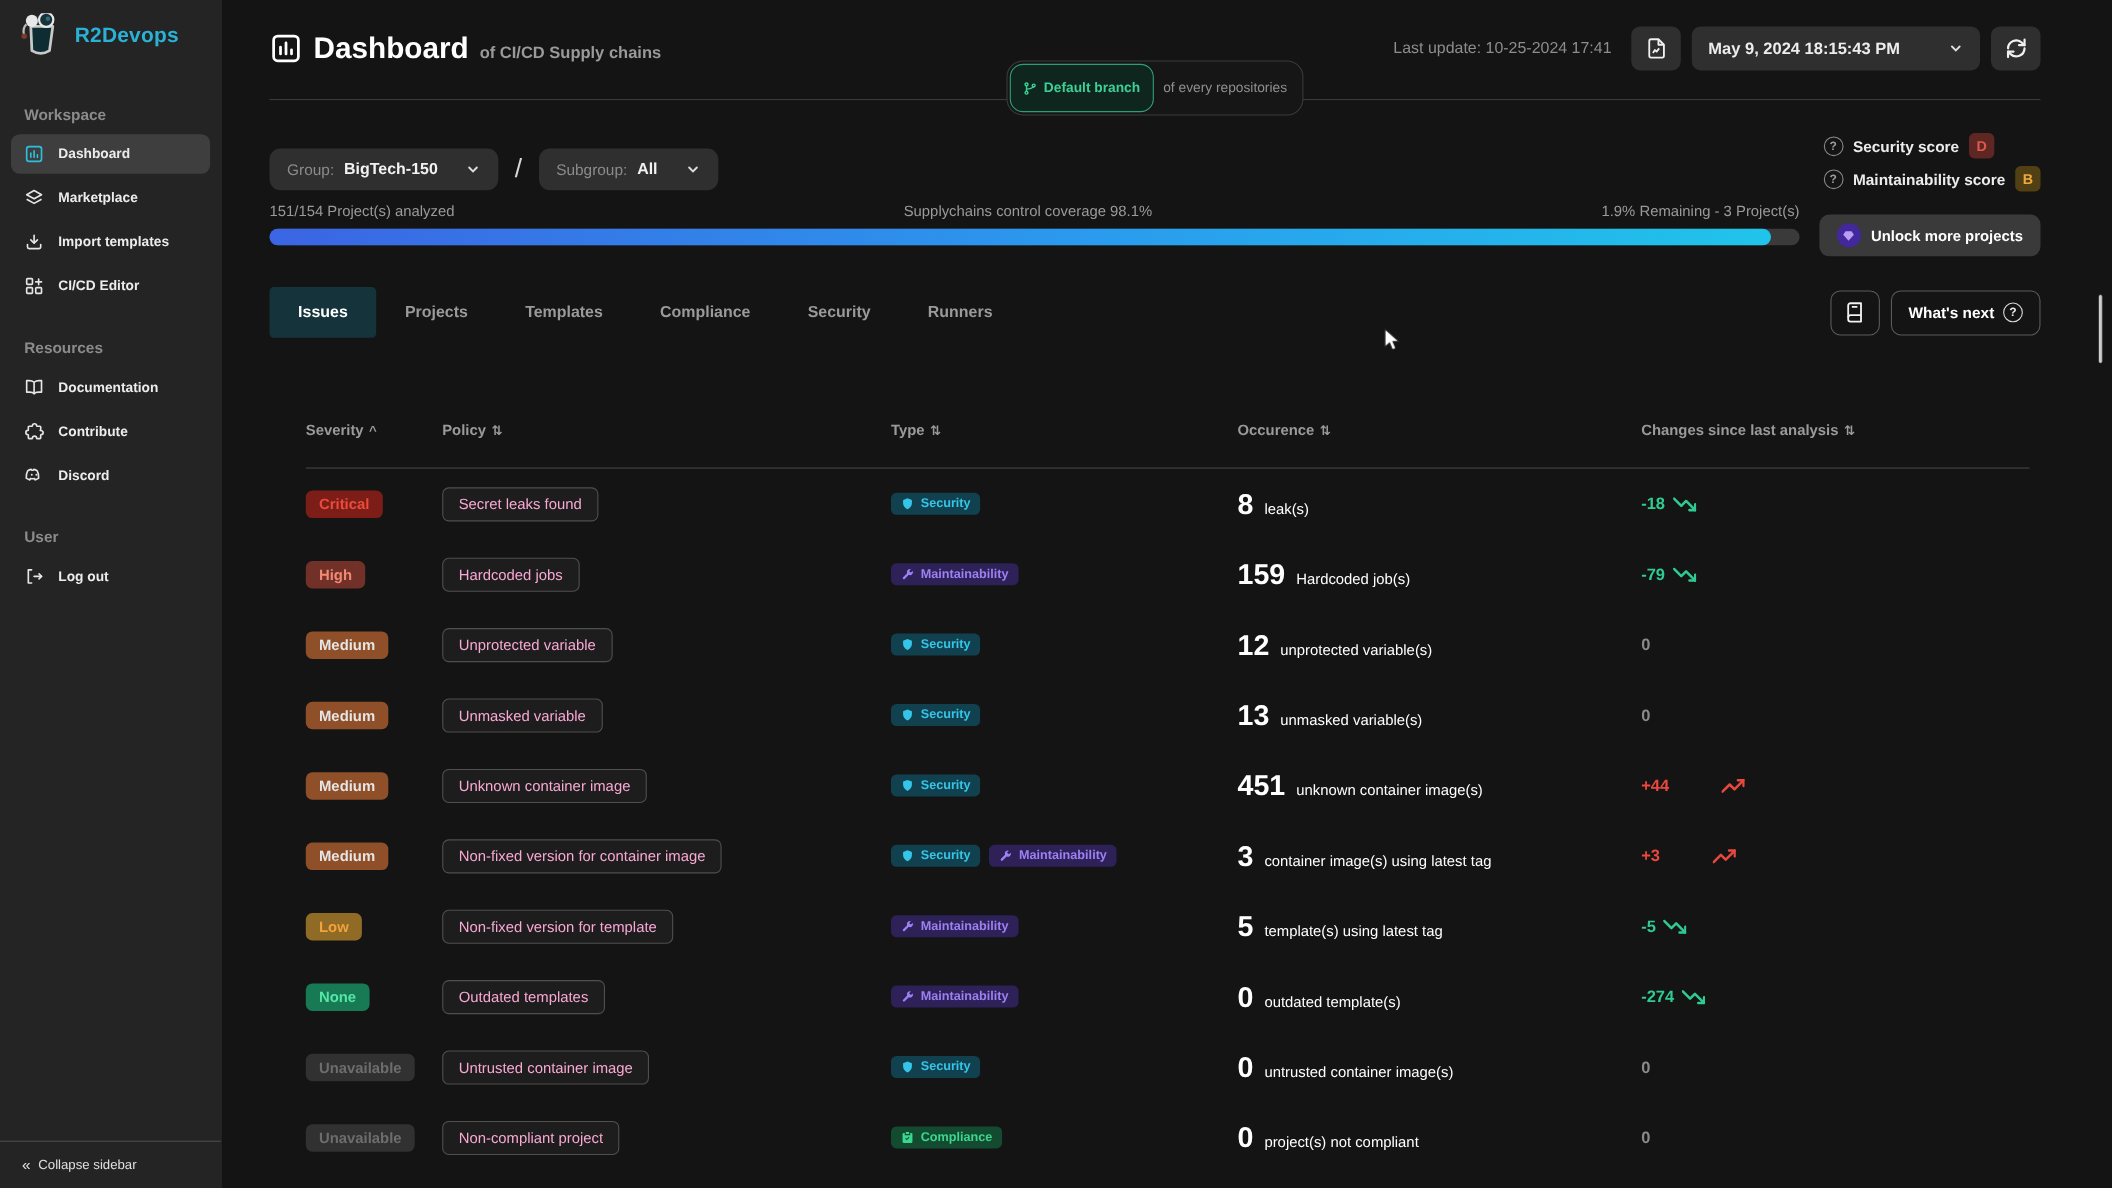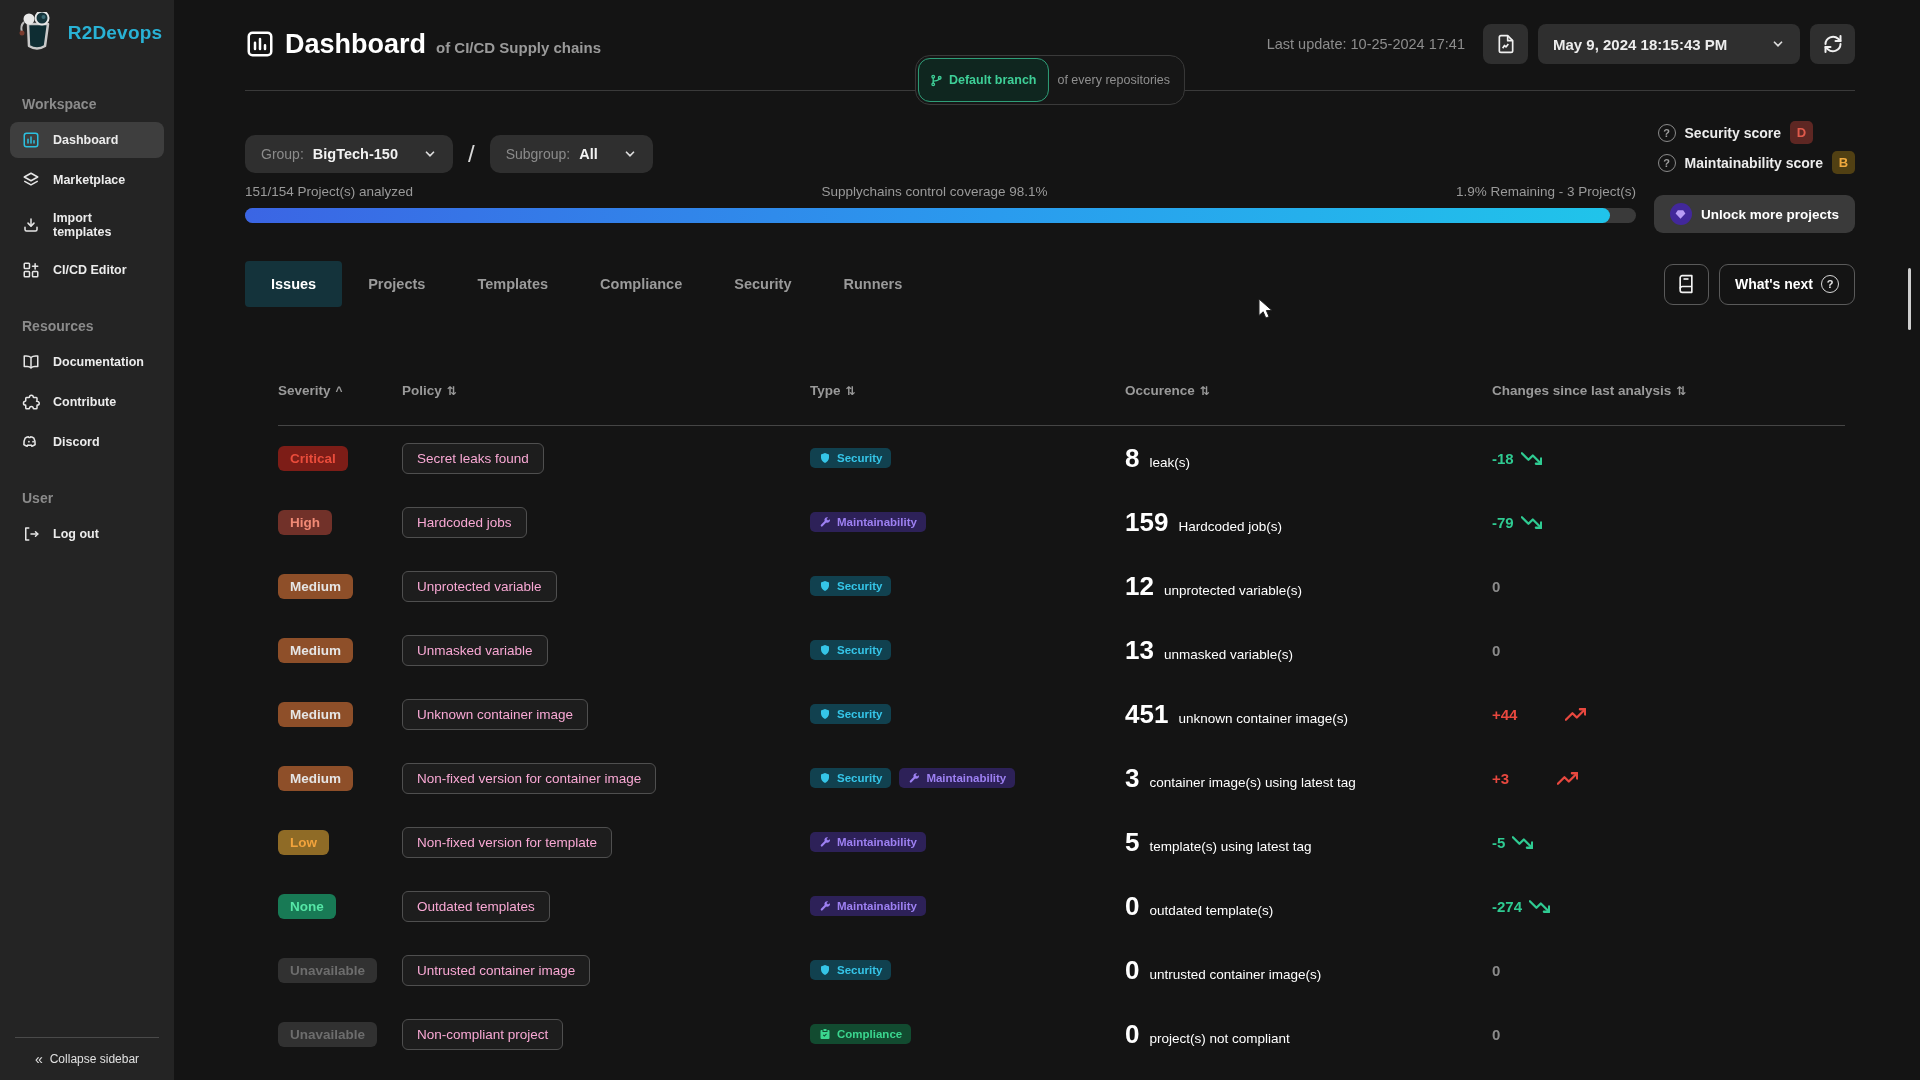--- a/index.html
+++ b/index.html
@@ -1,22 +1,22 @@
 <!DOCTYPE html>
 <html><head>
 <meta charset="utf-8">
 <title>R2Devops Dashboard</title>
 <style>
   * { margin:0; padding:0; box-sizing:border-box; }
   html,body { width:1920px; height:1080px; overflow:hidden; background:#141414;
     font-family:"Liberation Sans","DejaVu Sans",sans-serif; color:#ededed; }
 
   
-  .sidebar { position:fixed; left:0; top:0; width:174px; height:1080px; background:#242424;
-    display:flex; flex-direction:column; z-index:5;align-items:center; }
+  .sidebar { position:fixed; left:0; top:0; width:201px; height:1080px; background:#242424;
+    display:flex; flex-direction:column; z-index:5; }
   .logo-row { display:flex; align-items:center; gap:8px; padding:12px 12px 6px 14px; cursor:pointer; }
   .logo-text { color:#29b2d5; font-size:19px; font-weight:bold; letter-spacing:.2px; }
   .sb-nav { flex:1; padding:0 10px; }
   .sb-section-title { color:#8b8b8b; font-weight:bold; font-size:14px; margin:30px 12px 10px; }
   .sb-section:first-child .sb-section-title { margin-top:36px; }
   .sb-item { display:flex; align-items:center; gap:13px; padding:9px 12px; border-radius:8px;
     color:#ececec; font-size:12.5px; font-weight:bold; margin-bottom:4px; cursor:pointer; }
   .sb-item.active { background:#3e3e3e; }
   .sb-icon { width:18px; height:18px; display:inline-flex; color:#e6e6e6; }
   .sb-item.active .sb-icon { color:#2cc0e0; }

